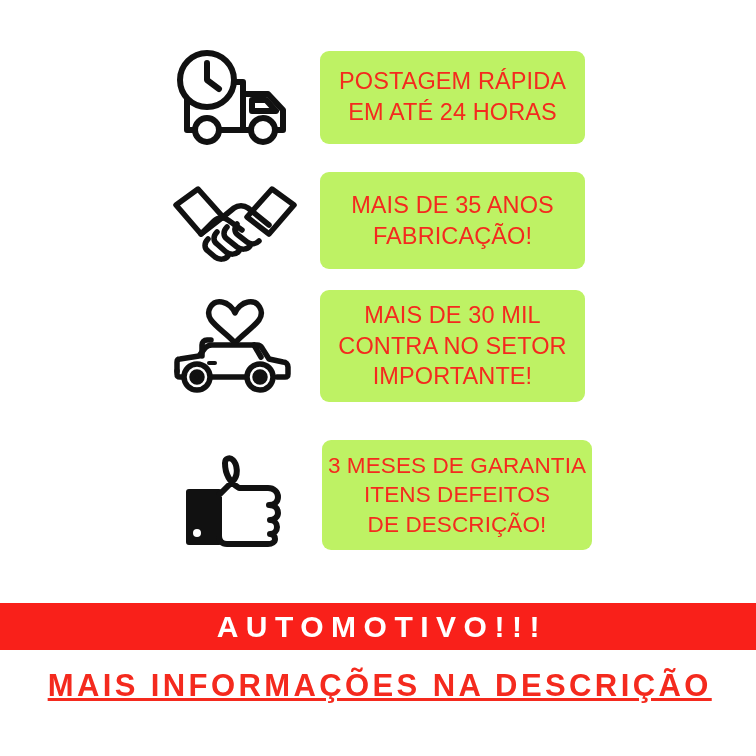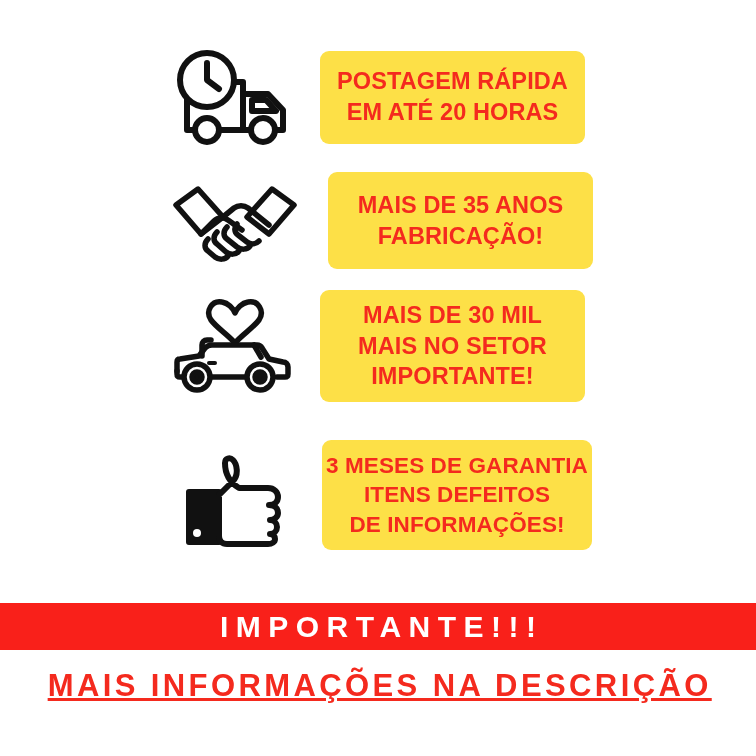--- a/index.html
+++ b/index.html
@@ -22,44 +22,44 @@
     align-items:center;
   }
   .icon-cell{
     width:170px;
     display:flex;
     align-items:center;
     justify-content:center;
     flex:none;
   }
   .text-box{
-    background:#fde047;
+    background:#bef264;
     border-radius:9px;
     color:#f42a1e;
-    font-weight:bold;
+    font-weight:normal;
     text-align:right;
     display:flex;
     flex-direction:column;
     align-items:center;
     justify-content:center;
     box-sizing:border-box;
   }
   .text-box .line{
     white-space:nowrap;
     line-height:1.30;
     letter-spacing:0.1px;
   }
 
   
   #row1{ left:150px; top:48px; }
   #row1 .text-box{ width:265px; height:93px; font-size:23.5px; padding:0 8px;}
 
   
   #row2{ left:150px; top:172px; }
-  #row2 .text-box{ width:265px; height:97px; font-size:23.5px; padding:0 16px;margin-left:8px;}
+  #row2 .text-box{ width:265px; height:97px; font-size:23.5px; padding:0 16px;}
 
   
   #row3{ left:150px; top:290px; }
   #row3 .text-box{ width:265px; height:112px; font-size:23.5px; padding:0 8px;}
 
   
   #row4{ left:147px; top:440px; }
   #row4 .icon-cell{ width:175px; }
   #row4 .text-box{ width:270px; height:110px; font-size:22.5px; padding:8px 6px;}
 
@@ -119,21 +119,21 @@
           <circle cx="36" cy="82" r="12" fill="#ffffff"></circle>
           <circle cx="92" cy="82" r="12" fill="#ffffff"></circle>
 
           <circle cx="36" cy="32" r="27" fill="#ffffff"></circle>
           <path d="M36 15 L36 32 L48 41"></path>
         </g>
       </svg>
     </div>
     <div class="text-box">
       <span class="line">POSTAGEM RÁPIDA</span>
-      <span class="line">EM ATÉ 20 HORAS</span>
+      <span class="line">EM ATÉ 24 HORAS</span>
     </div>
   </div>
 
   <div class="row" id="row2">
     <div class="icon-cell">
       <svg width="134" height="92" viewBox="0 0 134 92">
         <g fill="none" stroke="#111111" stroke-width="5.5" stroke-linecap="round" stroke-linejoin="round">
 
           <path d="M8 30 L30 14 L55 42 L33 59 Z"></path>
 
@@ -174,21 +174,21 @@
 
           <circle cx="32" cy="83" r="13" fill="#ffffff"></circle>
           <circle cx="32" cy="83" r="5" fill="#111111"></circle>
           <circle cx="95" cy="83" r="13" fill="#ffffff"></circle>
           <circle cx="95" cy="83" r="5" fill="#111111"></circle>
         </g>
       </svg>
     </div>
     <div class="text-box">
       <span class="line">MAIS DE 30 MIL</span>
-      <span class="line">MAIS NO SETOR</span>
+      <span class="line">CONTRA NO SETOR</span>
       <span class="line">IMPORTANTE!</span>
     </div>
   </div>
 
   <div class="row" id="row4">
     <div class="icon-cell">
       <svg width="120" height="106" viewBox="0 0 120 106">
         <g fill="none" stroke="#111111" stroke-width="6" stroke-linecap="round" stroke-linejoin="round">
 
           <path d="M14 50 L44 50 L44 100 L14 100 Z" fill="#111111"></path>
@@ -198,25 +198,25 @@
                    C99 46 103 50 103 55 C103 60 99 63 94 63
                    C99 63 103 66 103 71 C103 75 99 78 95 78
                    C99 78 102 81 102 85 C102 89 99 92 95 92
                    C98 92 100 94 100 97 C100 100 97 102 93 102 L52 102 C47 102 44 99 44 94 Z" fill="#ffffff"></path>
         </g>
       </svg>
     </div>
     <div class="text-box">
       <span class="line">3 MESES DE GARANTIA</span>
       <span class="line">ITENS DEFEITOS</span>
-      <span class="line">DE INFORMAÇÕES!</span>
+      <span class="line">DE DESCRIÇÃO!</span>
     </div>
   </div>
 
 </div>
 
 <div class="banner">
-  <span class="banner-text">IMPORTANTE!!!</span>
+  <span class="banner-text">AUTOMOTIVO!!!</span>
 </div>
 
 <div class="footer">
   <span class="footer-text">MAIS INFORMAÇÕES NA DESCRIÇÃO</span>
 </div>
 
 </body></html>

